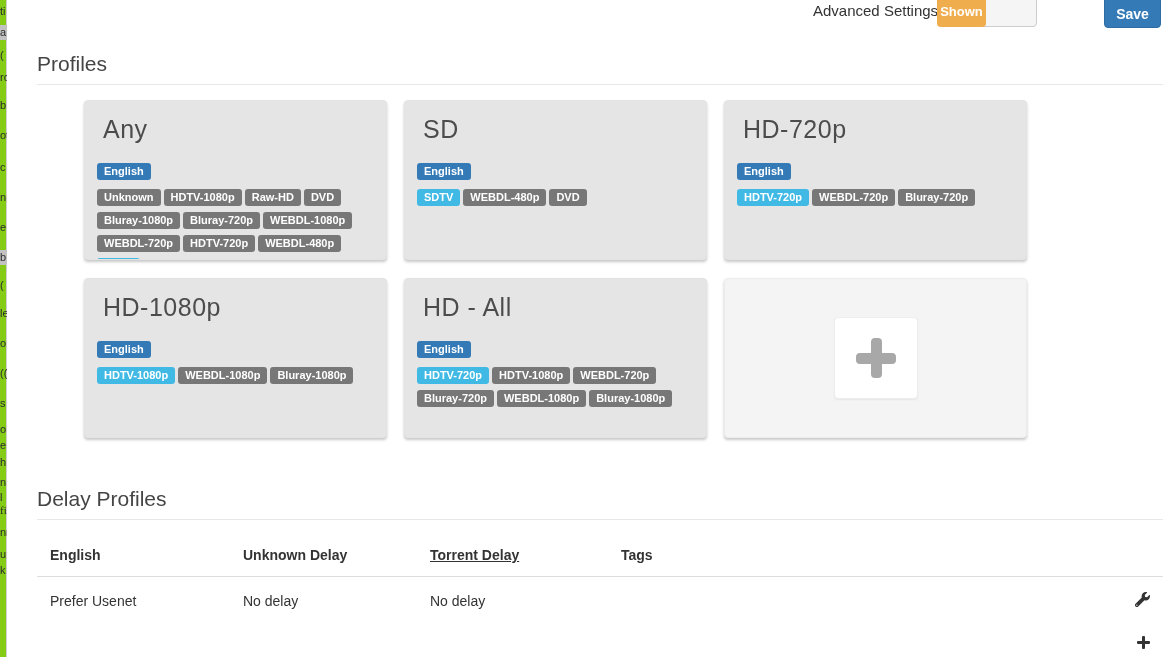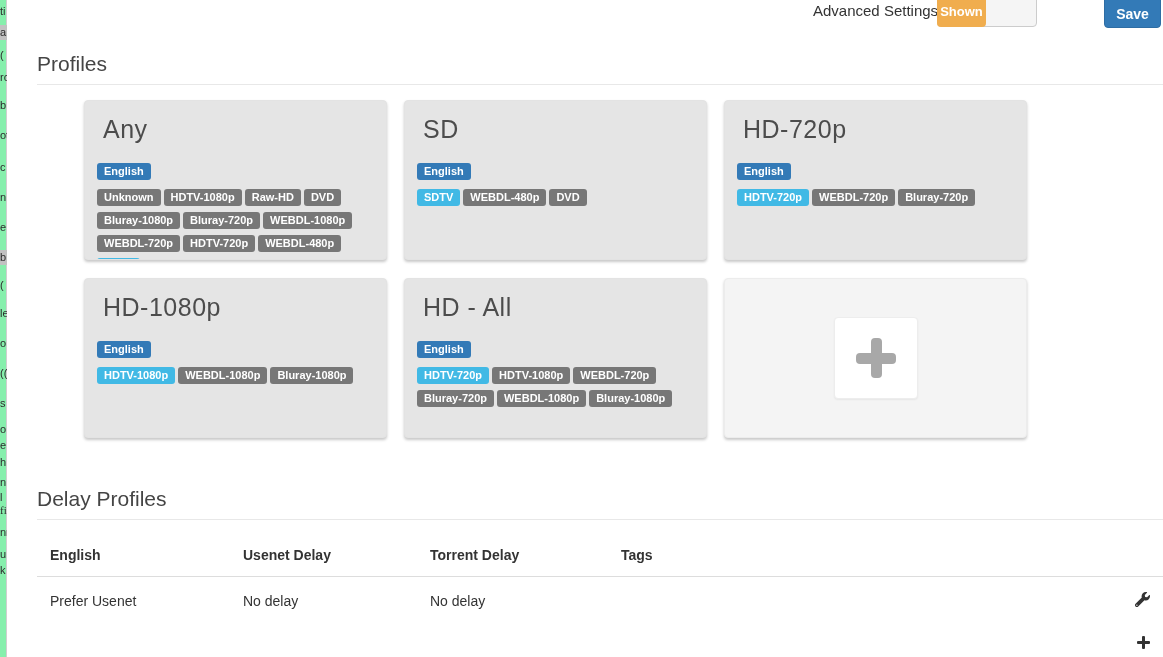--- a/index.html
+++ b/index.html
@@ -8,21 +8,21 @@
     font-family: "Liberation Sans", sans-serif;
     background: #ffffff;
     color: #333;
     position: relative;
   }
   .stage { position: absolute; inset: 0; }
 
   
   .left-strip {
     position: absolute; left: 0; top: 0; bottom: 0; width: 7px;
-    background: #86efac; border-right: 1px solid #cfcfcf; z-index: 5;
+    background: #84cc16; border-right: 1px solid #cfcfcf; z-index: 5;
   }
   .frag {
     position: absolute; left: 0; width: 7px; height: 15px; overflow: hidden;
     font-size: 11px; line-height: 15px; color: #2b2b2b; white-space: nowrap;
   }
   .frag.hl { background: #c2c2c2; width: 7px; }
 
   
   .adv-label {
     position: absolute; left: 813px; top: 2px;
@@ -106,21 +106,21 @@
   .delay-table {
     position: absolute; left: 37px; top: 540px; right: 0; width: 1126px;
     border-collapse: collapse; font-size: 14px; color: #333;
   }
   .delay-table th {
     text-align: left; font-weight: bold; padding: 7px 13px 13px;
     border-bottom: 1px solid #ddd;
   }
   .delay-table th:nth-child(1) { width: 193px; }
   .delay-table th:nth-child(2) { width: 187px; }
-  .delay-table th:nth-child(3) { width: 191px; }
+  .delay-table th:nth-child(3) { width: 191px; text-decoration: underline; }
   .delay-table th:nth-child(5) { width: 60px; }
   .delay-table td { padding: 15px 13px 6px; }
   .cell-actions { text-align: right; }
   .wrench-btn { display: inline-block; cursor: pointer; }
   .wrench-btn svg { width: 15px; height: 15px; fill: #333; }
   .add-row td { padding-top: 20px; }
   .plus-sm {
     position: relative; display: inline-block; width: 13px; height: 13px;
     cursor: pointer;
   }
@@ -225,21 +225,21 @@
       </div>
     </div>
   </div>
 
   <h2 class="section-title delay-title">Delay Profiles</h2>
 
   <table class="delay-table">
     <thead>
         <tr id="delayHead">
           <th>English</th>
-          <th>Usenet Delay</th>
+          <th>Unknown Delay</th>
           <th>Torrent Delay</th>
           <th>Tags</th>
           <th></th>
         </tr>
       </thead>
     <tbody id="delayBody">
         <tr>
           <td>Prefer Usenet</td>
           <td>No delay</td>
           <td>No delay</td>

